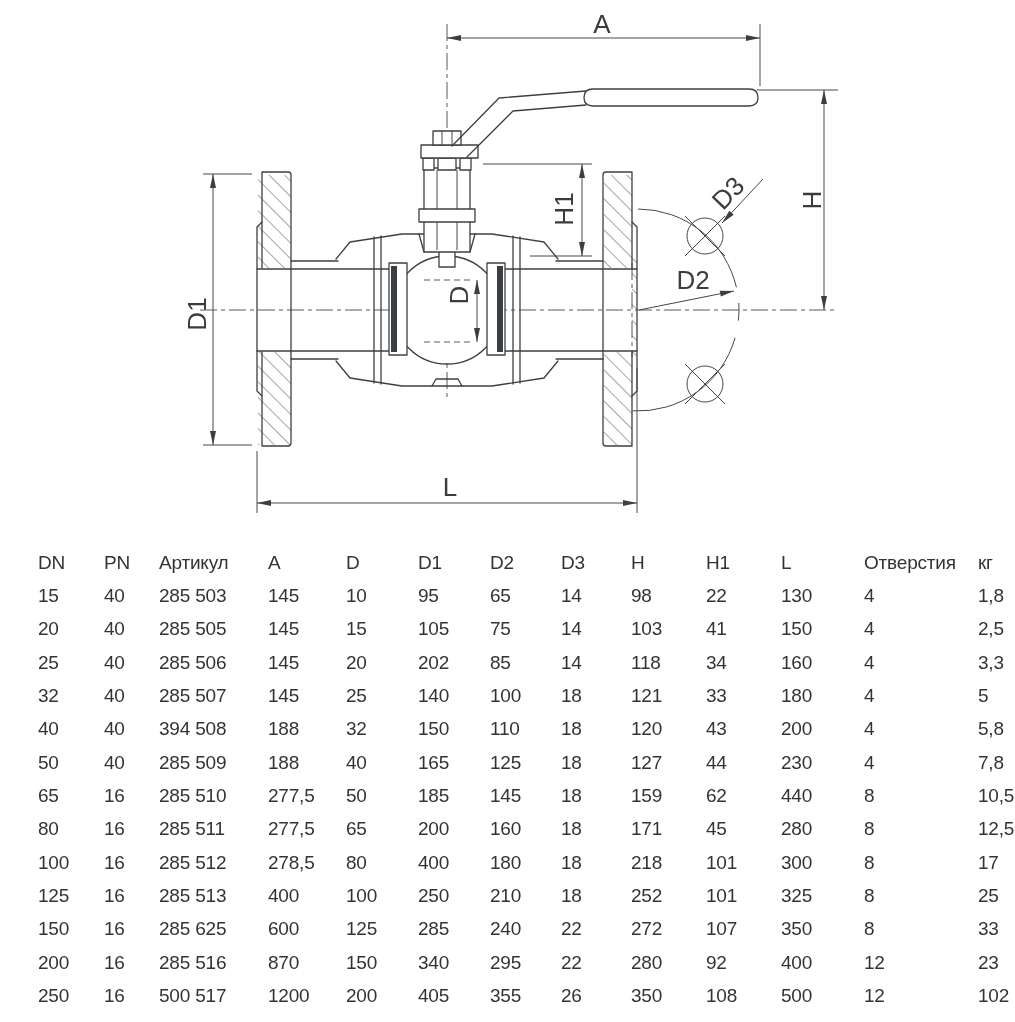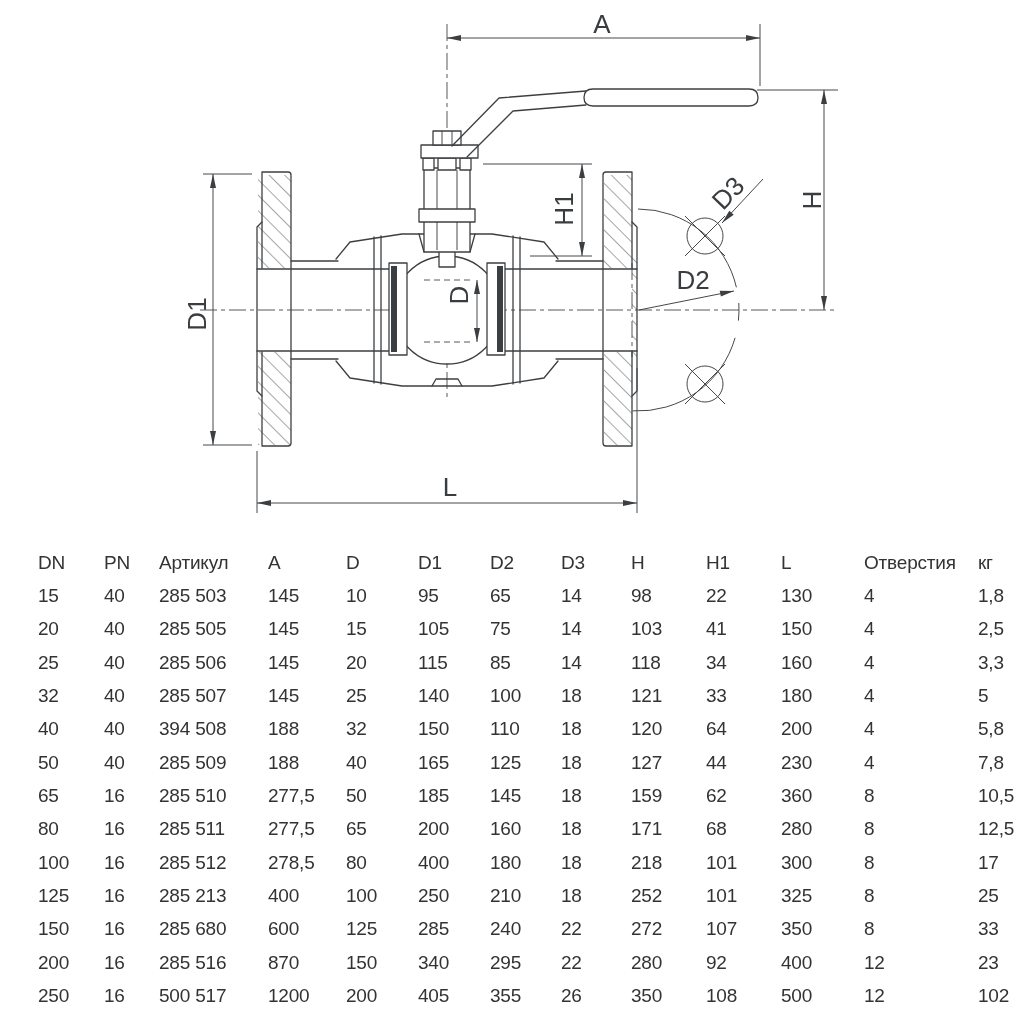--- a/index.html
+++ b/index.html
@@ -254,21 +254,21 @@
           <td>150</td>
           <td>4</td>
           <td>2,5</td>
         </tr>
         <tr>
           <td>25</td>
           <td>40</td>
           <td>285 506</td>
           <td>145</td>
           <td>20</td>
-          <td>115</td>
+          <td>202</td>
           <td>85</td>
           <td>14</td>
           <td>118</td>
           <td>34</td>
           <td>160</td>
           <td>4</td>
           <td>3,3</td>
         </tr>
         <tr>
           <td>32</td>
@@ -288,21 +288,21 @@
         <tr>
           <td>40</td>
           <td>40</td>
           <td>394 508</td>
           <td>188</td>
           <td>32</td>
           <td>150</td>
           <td>110</td>
           <td>18</td>
           <td>120</td>
-          <td>64</td>
+          <td>43</td>
           <td>200</td>
           <td>4</td>
           <td>5,8</td>
         </tr>
         <tr>
           <td>50</td>
           <td>40</td>
           <td>285 509</td>
           <td>188</td>
           <td>40</td>
@@ -319,35 +319,35 @@
           <td>65</td>
           <td>16</td>
           <td>285 510</td>
           <td>277,5</td>
           <td>50</td>
           <td>185</td>
           <td>145</td>
           <td>18</td>
           <td>159</td>
           <td>62</td>
-          <td>360</td>
+          <td>440</td>
           <td>8</td>
           <td>10,5</td>
         </tr>
         <tr>
           <td>80</td>
           <td>16</td>
           <td>285 511</td>
           <td>277,5</td>
           <td>65</td>
           <td>200</td>
           <td>160</td>
           <td>18</td>
           <td>171</td>
-          <td>68</td>
+          <td>45</td>
           <td>280</td>
           <td>8</td>
           <td>12,5</td>
         </tr>
         <tr>
           <td>100</td>
           <td>16</td>
           <td>285 512</td>
           <td>278,5</td>
           <td>80</td>
@@ -356,36 +356,36 @@
           <td>18</td>
           <td>218</td>
           <td>101</td>
           <td>300</td>
           <td>8</td>
           <td>17</td>
         </tr>
         <tr>
           <td>125</td>
           <td>16</td>
-          <td>285 213</td>
+          <td>285 513</td>
           <td>400</td>
           <td>100</td>
           <td>250</td>
           <td>210</td>
           <td>18</td>
           <td>252</td>
           <td>101</td>
           <td>325</td>
           <td>8</td>
           <td>25</td>
         </tr>
         <tr>
           <td>150</td>
           <td>16</td>
-          <td>285 680</td>
+          <td>285 625</td>
           <td>600</td>
           <td>125</td>
           <td>285</td>
           <td>240</td>
           <td>22</td>
           <td>272</td>
           <td>107</td>
           <td>350</td>
           <td>8</td>
           <td>33</td>

